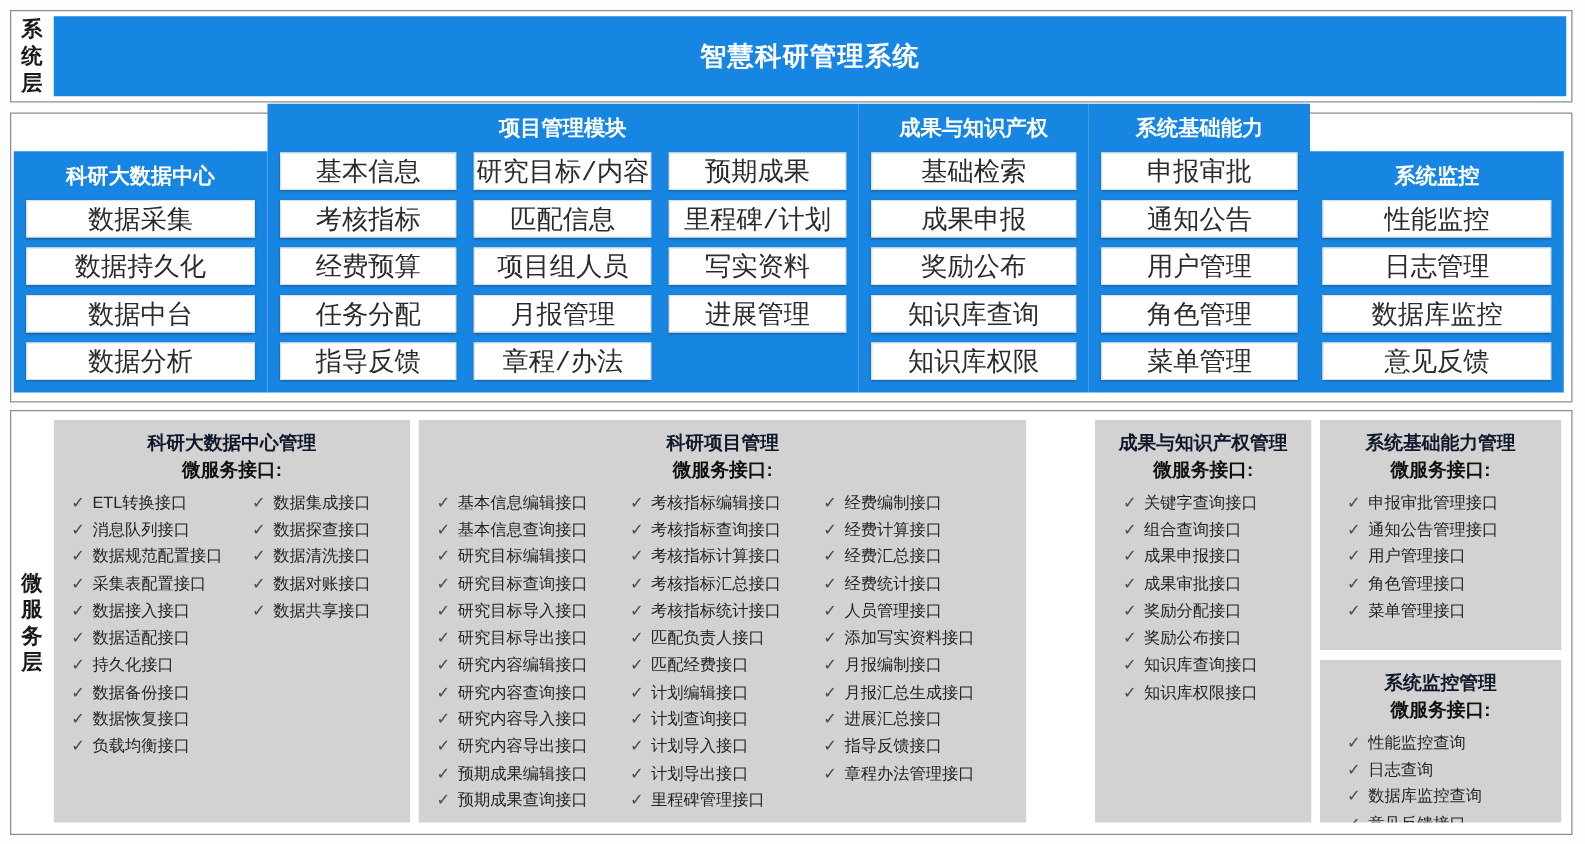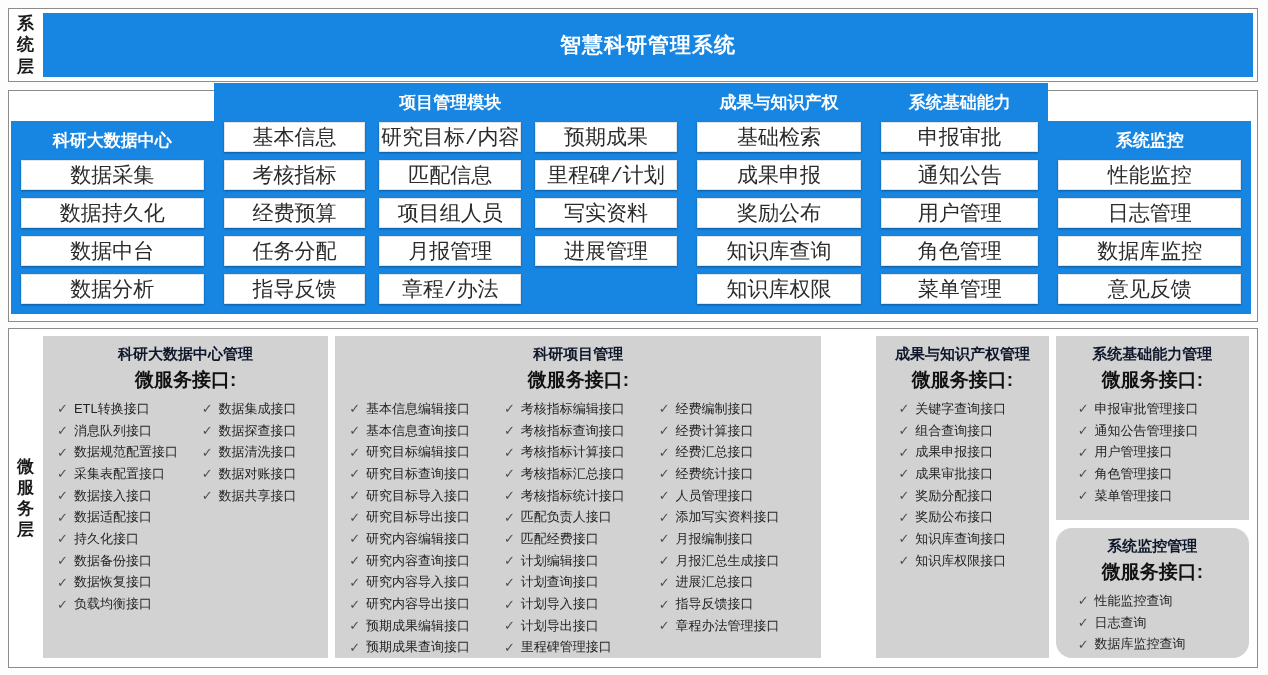--- a/index.html
+++ b/index.html
@@ -29,23 +29,23 @@
   .fn-items.grid3 { display:grid; grid-template-columns:repeat(3,1fr); gap:8px 14px;font-family:Liberation Mono, monospace; }
   .fn-box { height:30px; background:#fff; border:1px solid #e3e3e3; box-shadow:0 1px 2px rgba(0,0,0,.35);
             display:flex; align-items:center; justify-content:center; font-size:21px; color:#2b2b2b; }
 
   
   .ms-panels { flex:1; display:flex; gap:7px; padding:7px 8px 9px 2px; }
   .ms-group { display:flex; }
   .msg-0 { flex:298 0 0; } .msg-1 { flex:508 0 0; } .msg-2 { flex:180 0 0;padding-left:48px; } .msg-3 { flex:202 0 0; flex-direction:column; gap:8px; }
   .ms-panel { background:#d2d2d2; flex:1; padding:7px 8px 6px; overflow:hidden; display:flex; flex-direction:column; }
   .msg-3 .ms-panel-top { flex:0 0 184px; }
-  .msg-3 .ms-panel-bottom { flex:1;border-radius:16px; }
+  .msg-3 .ms-panel-bottom { flex:1; }
   .ms-title { color:#0f172a; font-weight:bold; font-size:15px; text-align:center; padding:2px 0 3px; }
-  .ms-heading { color:#111; font-weight:bold; font-size:19px; text-align:center; padding-bottom:5px; }
+  .ms-heading { color:#111; font-weight:bold; font-size:15px; text-align:center; padding-bottom:5px; }
   .ms-cols { display:flex; align-items:flex-start; padding-left:6px; }
   .ms-col { flex:1; display:flex; flex-direction:column; }
   .ms-panel[data-pid="big-data-mgmt"] .ms-col-0 { flex:1.22; }
   .ms-panel[data-pid="achievements-ip-mgmt"] .ms-cols,
   .msg-3 .ms-cols { padding-left:14px; }
   .ms-item { height:21.7px; display:flex; align-items:center; font-size:13px; color:#242424; white-space:nowrap; }
   .check-icon { color:#4e4e4e; margin-right:6px; font-size:13px; }
 </style>
 </head>
 <body>

